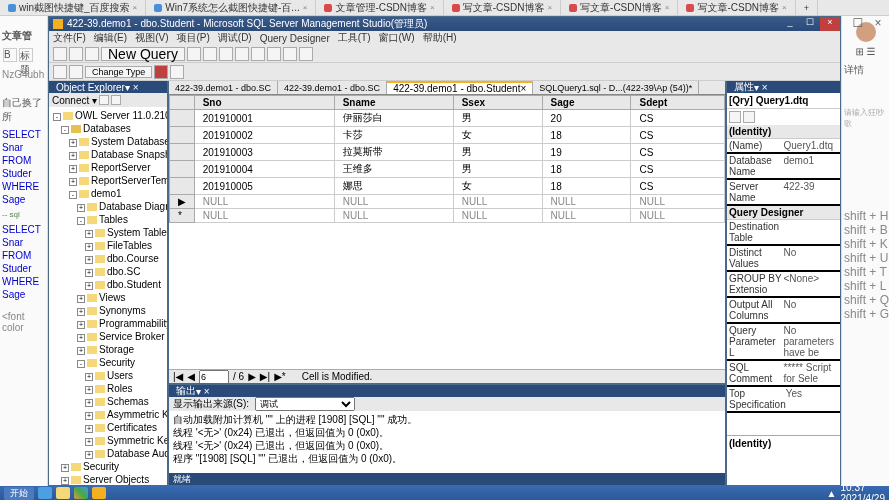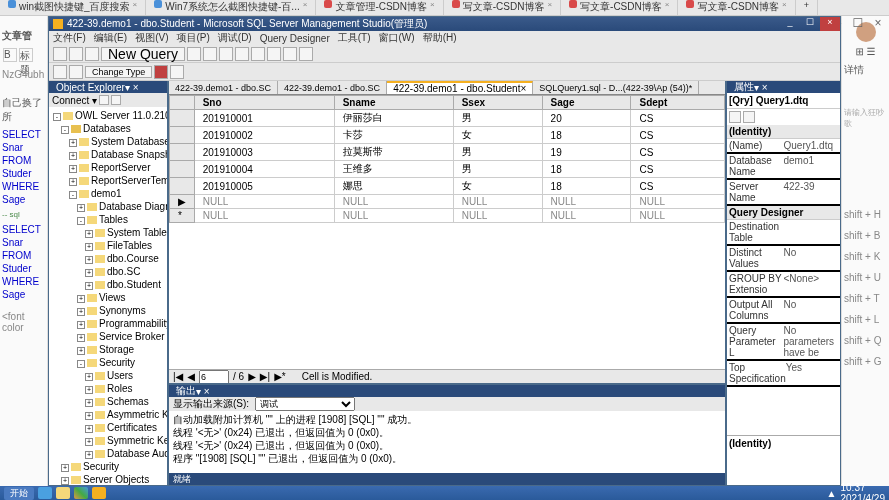--- a/index.html
+++ b/index.html
@@ -1,18 +1,18 @@
 <!DOCTYPE html>
 <html><head>
 <meta charset="utf-8">
 <style>
 *{box-sizing:border-box;margin:0;padding:0;font-family:"Microsoft YaHei",SimSun,Arial,sans-serif;font-size:10px}
 body{background:#f0f0f0;width:889px;height:500px;overflow:hidden;position:relative}
 .browser-tabs{height:16px;background:#e8e8e8;display:flex;border-bottom:1px solid #ccc}
-.btab{padding:0 8px;border-right:1px solid #ccc;display:flex;align-items:flex-start;gap:3px;font-size:9px;color:#333;white-space:nowrap}
+.btab{padding:0 8px;border-right:1px solid #ccc;display:flex;align-items:center;gap:3px;font-size:9px;color:#333;white-space:nowrap}
 .btab .ico{width:8px;height:8px;background:#4a90d9;border-radius:2px}
 .btab.csdn .ico{background:#d94a4a}
 .btab .x{color:#888;font-size:8px}
 .outer{display:flex;height:calc(100% - 16px - 14px)}
 .left-margin{width:48px;background:#fafafa;border-right:1px solid #ddd;padding:13px 2px;font-size:9px;color:#555}
 .left-margin .title{font-weight:bold;margin-bottom:4px}
 .left-margin .toolbar-btn{width:14px;height:14px;border:1px solid #ccc;display:inline-block;margin:1px}
 .sql-snippet{font-size:8px;color:#0066cc;margin:4px 0;line-height:1.3}
 .sql-snippet .kw{color:#0000cc}
 .ssms{flex:1;background:#fff;display:flex;flex-direction:column;border:1px solid #4a6a8a;position:relative}
@@ -50,21 +50,21 @@
 .ready-bar{height:12px;background:#2a4a7a;color:#fff;font-size:9px;padding:0 4px;display:flex;align-items:center}
 .props{width:115px;border-left:2px solid #4a6a8a;display:flex;flex-direction:column;background:#fff}
 .props-body{flex:1;font-size:9px;overflow:auto}
 .prop-row{display:flex;border-bottom:2px solid #000000;padding:1px 2px}
 .prop-row .k{flex:1;color:#333}
 .prop-row .v{flex:1;color:#555}
 .prop-cat{background:#e8e8e8;font-weight:bold;padding:1px 2px;border-bottom:1px solid #ccc}
 .identity-box{height:50px;border-top:1px solid #aaa;font-size:9px;padding:2px}
 .right-margin{width:48px;background:#fafafa;border-left:1px solid #ddd;padding:4px 2px;font-size:9px;color:#555}
 .right-margin .avatar{width:20px;height:20px;border-radius:50%;background:#d0a080;margin:2px auto}
-.shortcut{font-size:10px;color:#888;margin:10px 0;white-space:nowrap}
+.shortcut{font-size:12px;color:#888;margin:0 0;white-space:nowrap}
 .status-bar{height:14px;background:#2a4a7a;color:#fff;font-size:9px;display:flex;align-items:center;padding:0 6px;justify-content:space-between}
 .taskbar{position:absolute;bottom:0;left:0;right:0;height:14px;background:linear-gradient(#3a6ab0,#2a5a9a);display:flex;align-items:center;padding:0 4px;gap:4px}
 .taskbar .start{background:#4a7ac0;color:#fff;padding:0 6px;font-size:9px;border-radius:2px}
 .taskbar .tico{width:14px;height:12px;background:#fff;border-radius:2px}
 .taskbar .tray{margin-left:auto;color:#fff;font-size:8px;display:flex;gap:4px;align-items:center}
 .win-controls{position:absolute;top:0;right:0;display:flex}
 .win-controls span{width:20px;height:14px;text-align:center;color:#fff;font-size:9px;cursor:pointer}
 .win-controls .close{background:#c04040}
 .browser-controls{position:absolute;top:16px;right:4px;display:flex;gap:6px;align-items:center}
 .browser-controls .c{width:14px;height:14px;font-size:12px;text-align:center;color:#666}
@@ -375,20 +375,24 @@
             </div>
           <div class="prop-row">
               <span class="k">Output All Columns</span>
               <span class="v">No</span>
             </div>
           <div class="prop-row">
               <span class="k">Query Parameter L</span>
               <span class="v">No parameters have be</span>
             </div>
           <div class="prop-row">
+              <span class="k">SQL Comment</span>
+              <span class="v">***** Script for Sele</span>
+            </div>
+          <div class="prop-row">
               <span class="k">Top Specification</span>
               <span class="v">Yes</span>
             </div>
         </div>
         <div class="identity-box">
           <b>(Identity)</b>
         </div>
       </div>
     </div>
   </div>

